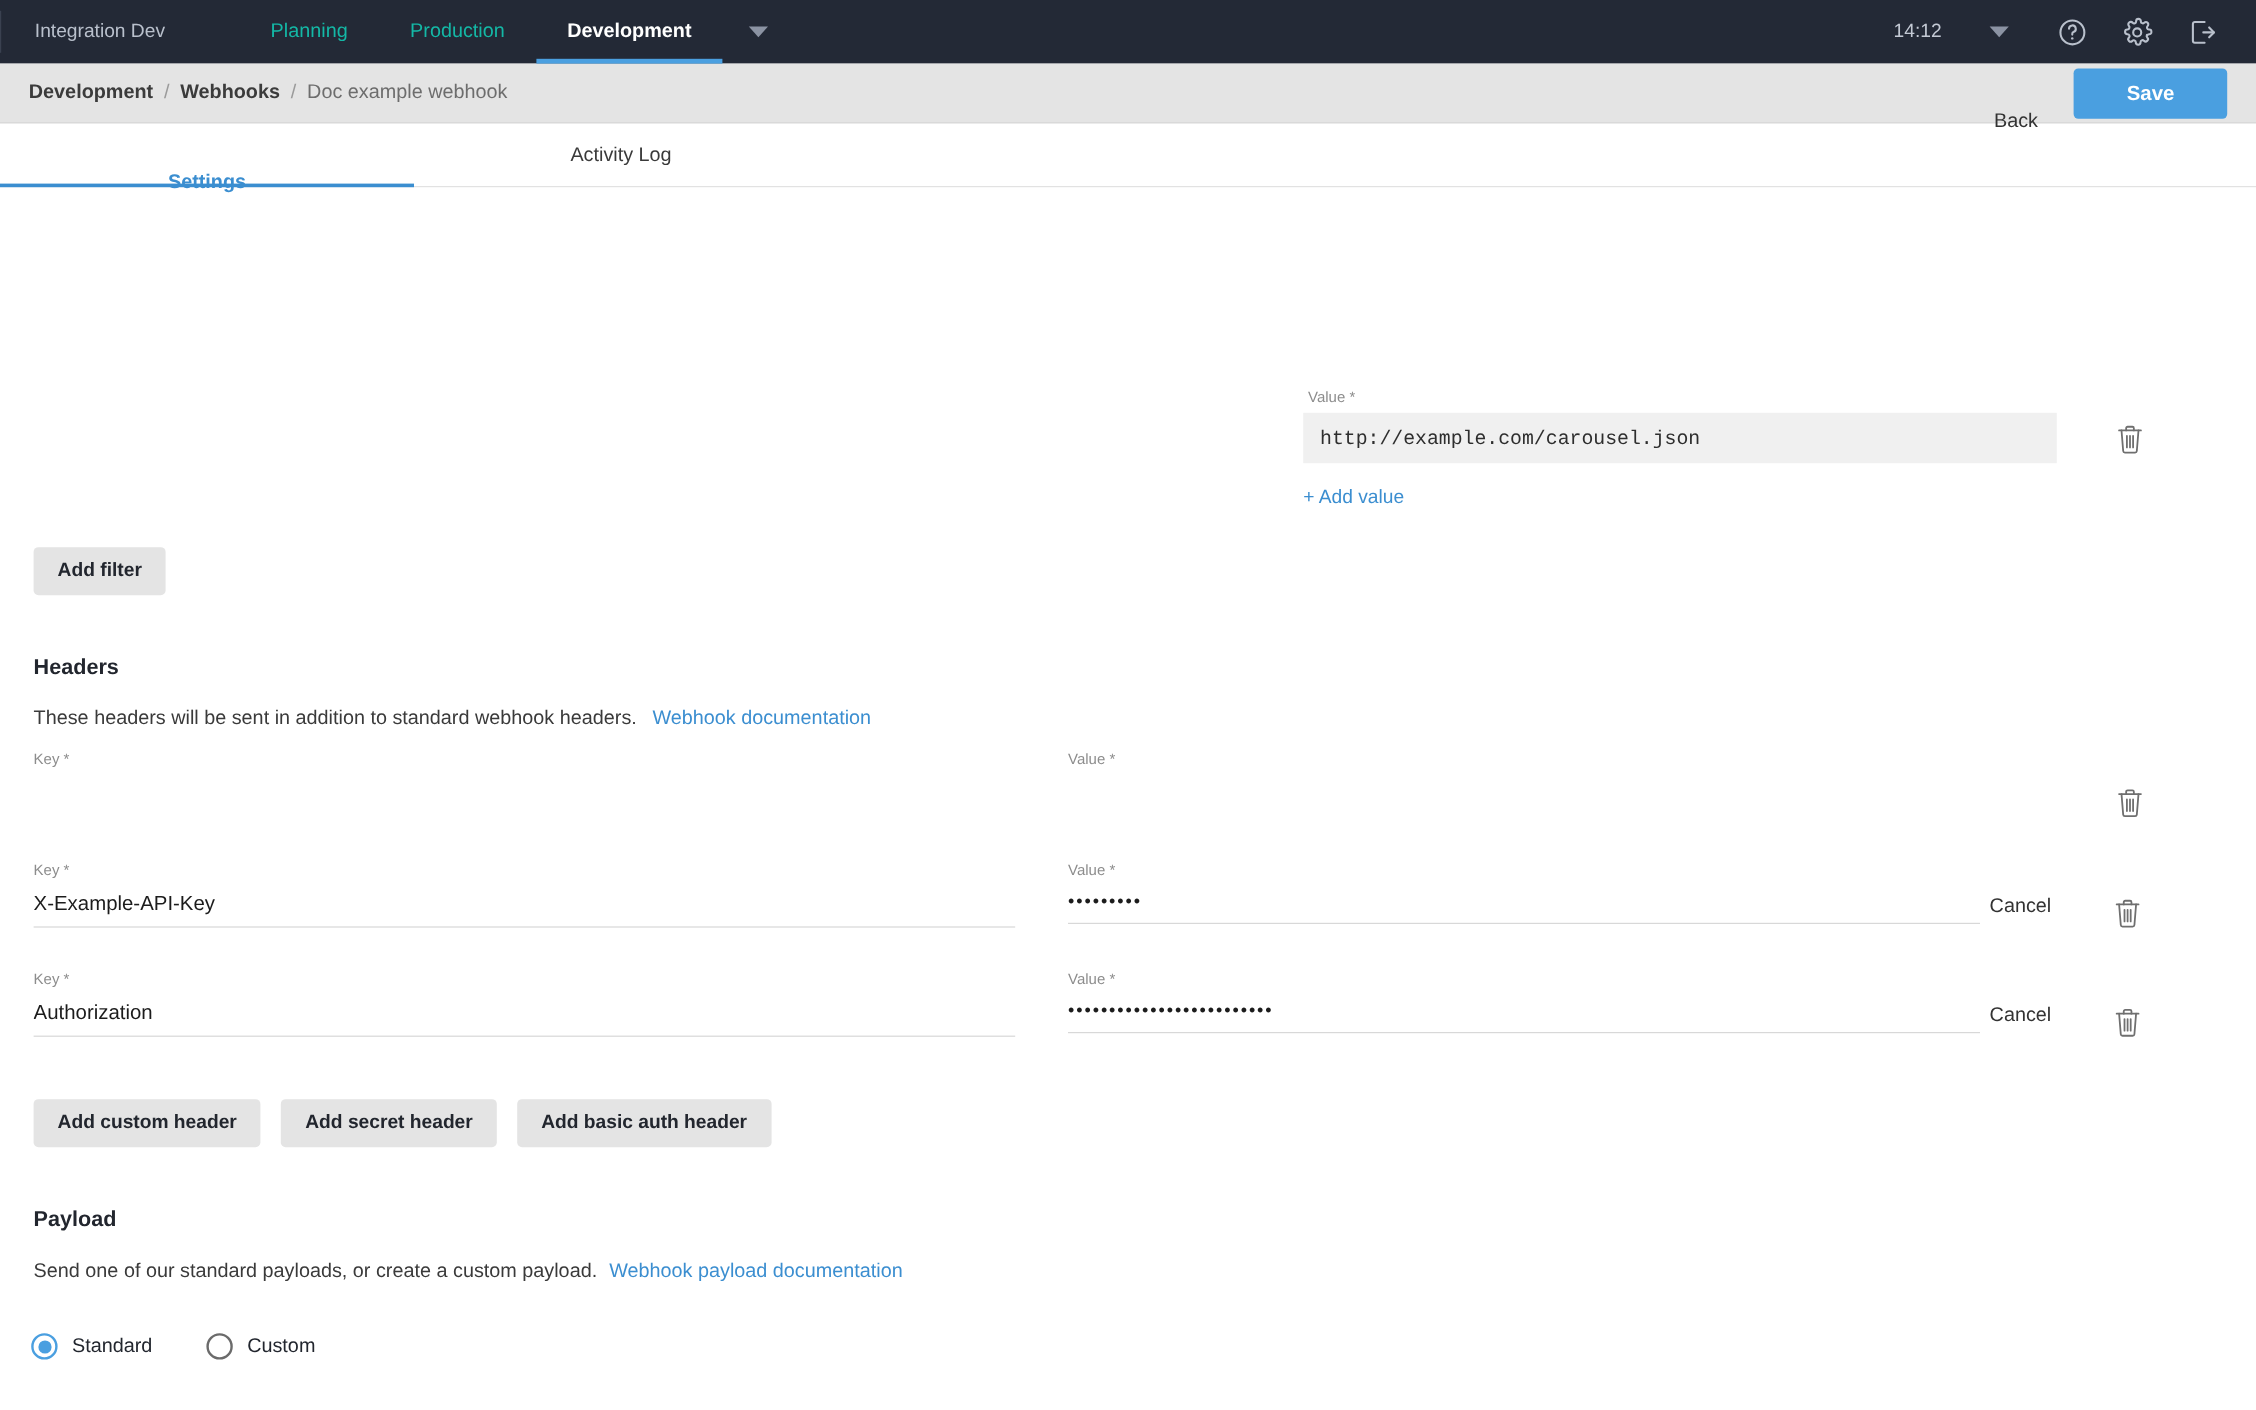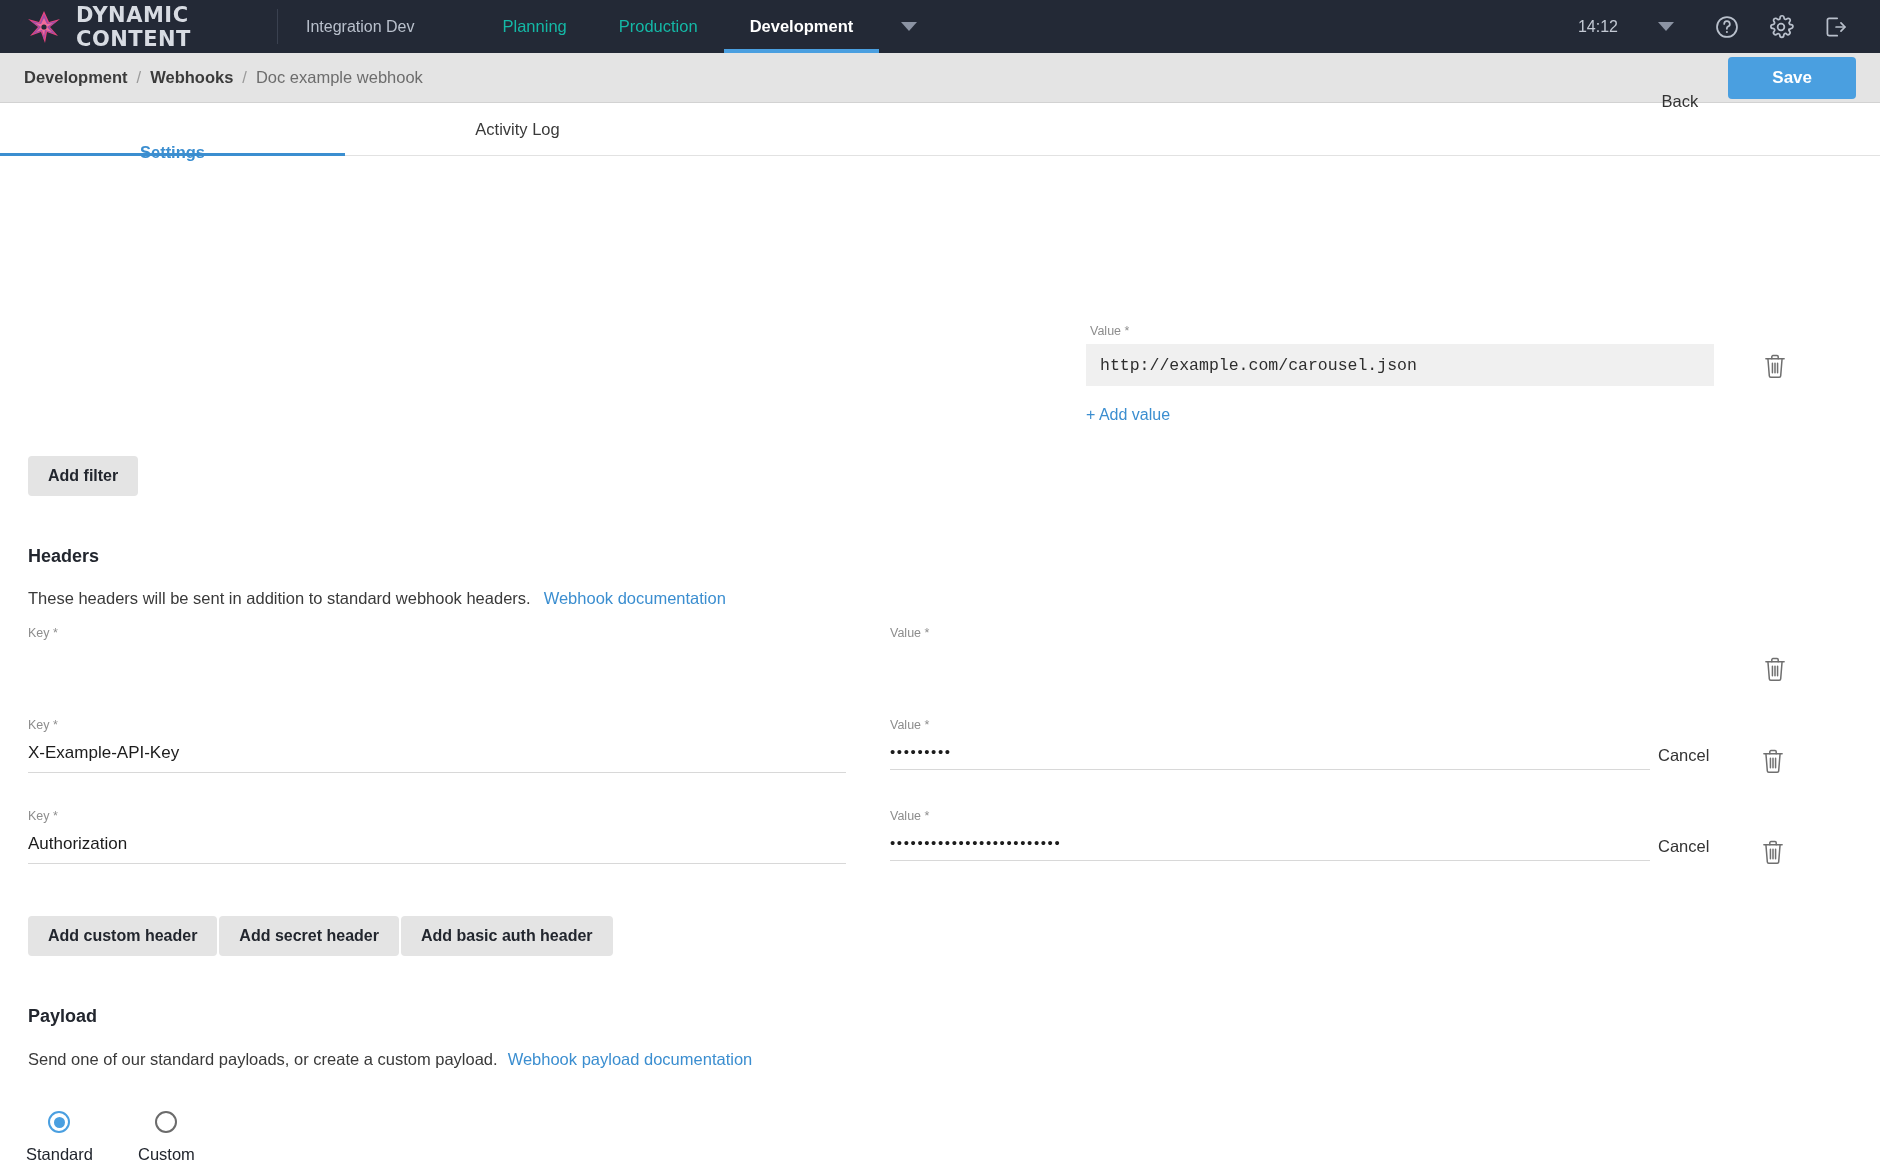--- a/index.html
+++ b/index.html
@@ -116,59 +116,44 @@
     font-family: "Liberation Sans", sans-serif; outline:none;
   }
   .finput.dots { letter-spacing: 1.6px; font-size:15px; color:#1c1c1c; }
   .flabel { display:block; margin-bottom: 7px; }
   .cancel-link {
     position:absolute; font-size: 16.5px; color:#333; cursor:pointer;
     font-family:"Liberation Sans", sans-serif; background:none;border:none;padding:0;
   }
   .trash { cursor:pointer; display:inline-flex; }
 
-  .hdr-buttons { position:absolute; left:28px; top: 760px; display:flex; gap: 2px; }
+  .hdr-buttons { position:absolute; left:28px; top: 760px; display:flex; gap: 17px; }
 
   .payload-title { position:absolute; left:28px; top: 850px; }
   .payload-sub { position:absolute; left:28px; top: 894px; display:flex; align-items:baseline; gap:10px; }
 
   .radio-row { position:absolute; left:26px; top: 955px; display:flex; align-items:center; gap: 0; }
-  .radio-item { display:flex; align-items:center; gap: 12px; cursor:pointer;flex-direction:column; }
+  .radio-item { display:flex; align-items:center; gap: 12px; cursor:pointer; }
   .radio-item + .radio-item { margin-left: 45px; }
   .radio {
     width: 22px; height:22px; border-radius:50%; border:2px solid #6b6b6b;
     display:flex;align-items:center;justify-content:center; background:#fff;
   }
   .radio.checked { border-color:#4a9fe0; }
   .radio.checked::after {
     content:""; width: 11px; height:11px; border-radius:50%; background:#4a9fe0;
   }
   .radio-label { font-size: 16.5px; color:#22262e; }
 </style>
 </head>
 <body>
 
 <div class="app">
 
   <div class="topnav">
-    <div class="brand">
-      <span class="brand-logo">
-        <svg width="36" height="36" viewBox="0 0 36 36">
-          <g transform="translate(18,18)">
-            <g>
-              <path d="M0,-16 L5,-5 L16,-8 L6,0 L14,9 L3,5 L1,16 L-3,5 L-14,9 L-6,0 L-16,-8 L-5,-5 Z" fill="#e8457f"></path>
-              <path d="M0,-13 L4,-4 L13,-6 L5,0 L11,7 L2,4 L0,13 L-2,4 L-11,7 L-5,0 L-13,-6 L-4,-4 Z" fill="#9b4ea8"></path>
-              <path d="M0,-9 L3,-3 L9,-4 L3,0 L8,5 L1,3 L0,9 L-2,3 L-8,5 L-3,0 L-9,-4 L-3,-3 Z" fill="#f26b9a"></path>
-              <circle cx="0" cy="0" r="2.6" fill="#232936"></circle>
-            </g>
-          </g>
-        </svg>
-      </span>
-      <span class="brand-name">DYNAMIC CONTENT</span>
-    </div>
     <div class="nav-sep"></div>
     <div class="nav-project">
       <span>Integration Dev</span>
     </div>
     <div class="nav-tabs">
       <div class="nav-tab">
         <span>Planning</span>
       </div>
       <div class="nav-tab">
         <span>Production</span>

